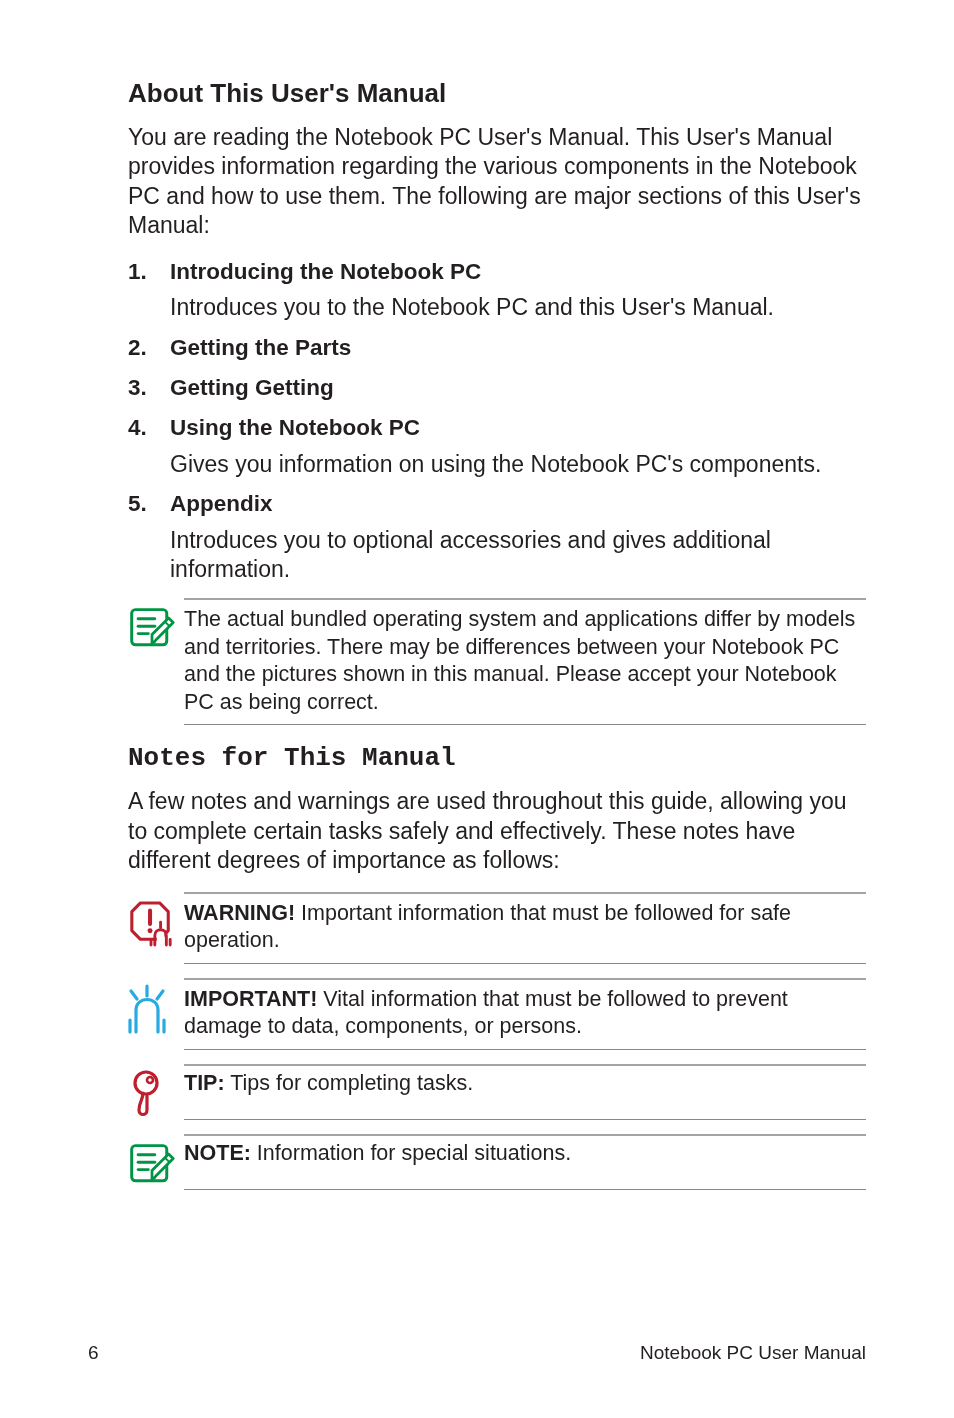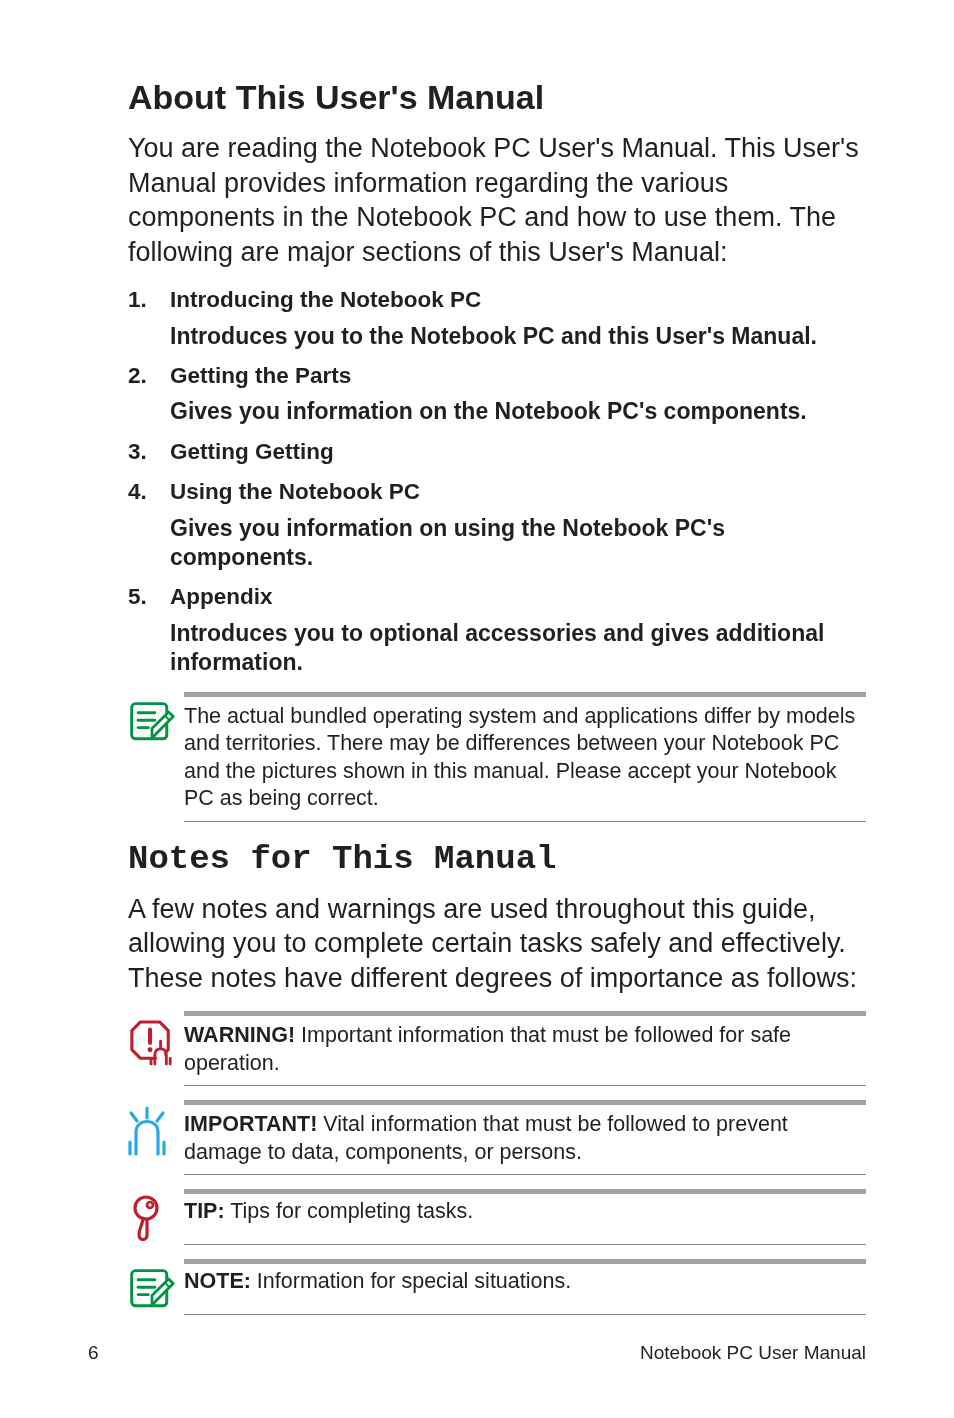--- a/index.html
+++ b/index.html
@@ -8,64 +8,63 @@
     height: 1418px;
     background: #fff;
     font-family: "Myriad Pro", "Segoe UI", Arial, sans-serif;
     color: #231f20;
     position: relative;
     padding: 78px 88px 0 128px;
   }
   h1 {
     font-family: Verdana, Geneva, sans-serif;
     font-weight: 700;
-    font-size: 34px;
+    font-size: 26px;
     letter-spacing: 0px;
     margin-bottom: 14px;
   }
   h1.second { margin-top: 18px; font-family: Liberation Mono, monospace; }
   .intro {
-    font-size: 27px;
+    font-size: 23px;
     line-height: 1.28;
     margin-bottom: 16px;
   }
   ol { list-style: none; }
   ol > li { margin-bottom: 10px; }
   .num-row {
     display: flex;
     font-weight: 700;
     font-size: 22.5px;
     line-height: 1.35;
   }
   .num-row .n { width: 42px; flex: 0 0 42px; }
   .desc {
     font-size: 23px;
     line-height: 1.28;
     padding-left: 42px;
     margin-top: 6px;
-    font-weight: bold;
   }
   .callout {
     display: flex;
     margin-top: 14px;
     margin-bottom: 6px;
   }
   .callout-icon {
     width: 56px;
     flex: 0 0 56px;
     display: flex;
     align-items: flex-start;
     justify-content: flex-start;
     padding-top: 6px;
   }
   .callout-body {
     flex: 1;
     font-size: 21.5px;
     line-height: 1.28;
-    border-top: 5px solid #a3a3a3;
+    border-top: 2px solid #a3a3a3;
     border-bottom: 1px solid #888;
     padding: 6px 0 8px 0;
   }
   .callout-body.tight { padding: 4px 0 6px 0; }
   .callout-body b { font-weight: 700; text-align: right; }
   .footer {
     position: absolute;
     bottom: 54px;
     left: 0;
     right: 0;
@@ -127,21 +126,20 @@
         <span class="n">1.</span>
         <span>Introducing the Notebook PC</span>
       </div>
     <div class="desc">Introduces you to the Notebook PC and this User's Manual.</div>
   </li>
   <li>
     <div class="num-row">
         <span class="n">2.</span>
         <span>Getting the Parts</span>
       </div>
-    <div class="desc">Gives you information on the Notebook PC's components.</div>
   </li>
   <li>
     <div class="num-row">
         <span class="n">3.</span>
         <span>Getting Getting</span>
       </div>
   </li>
   <li>
     <div class="num-row">
         <span class="n">4.</span>

